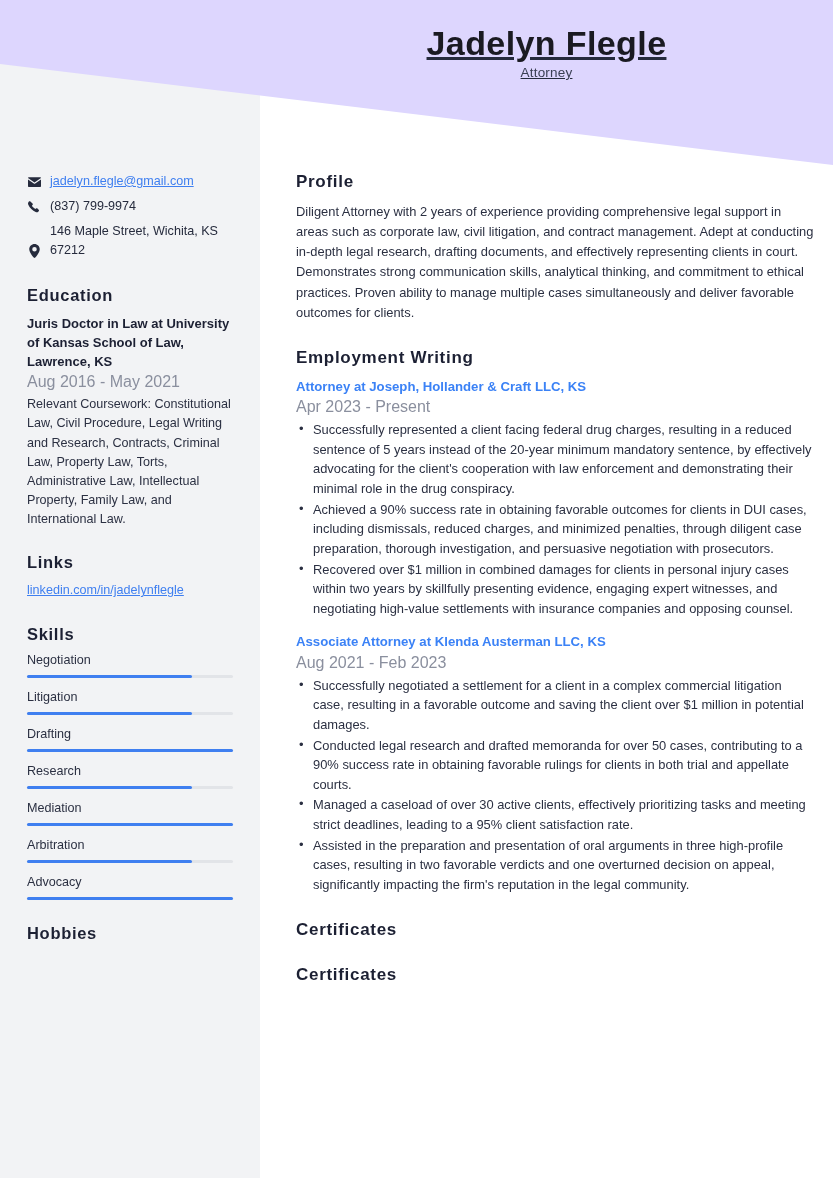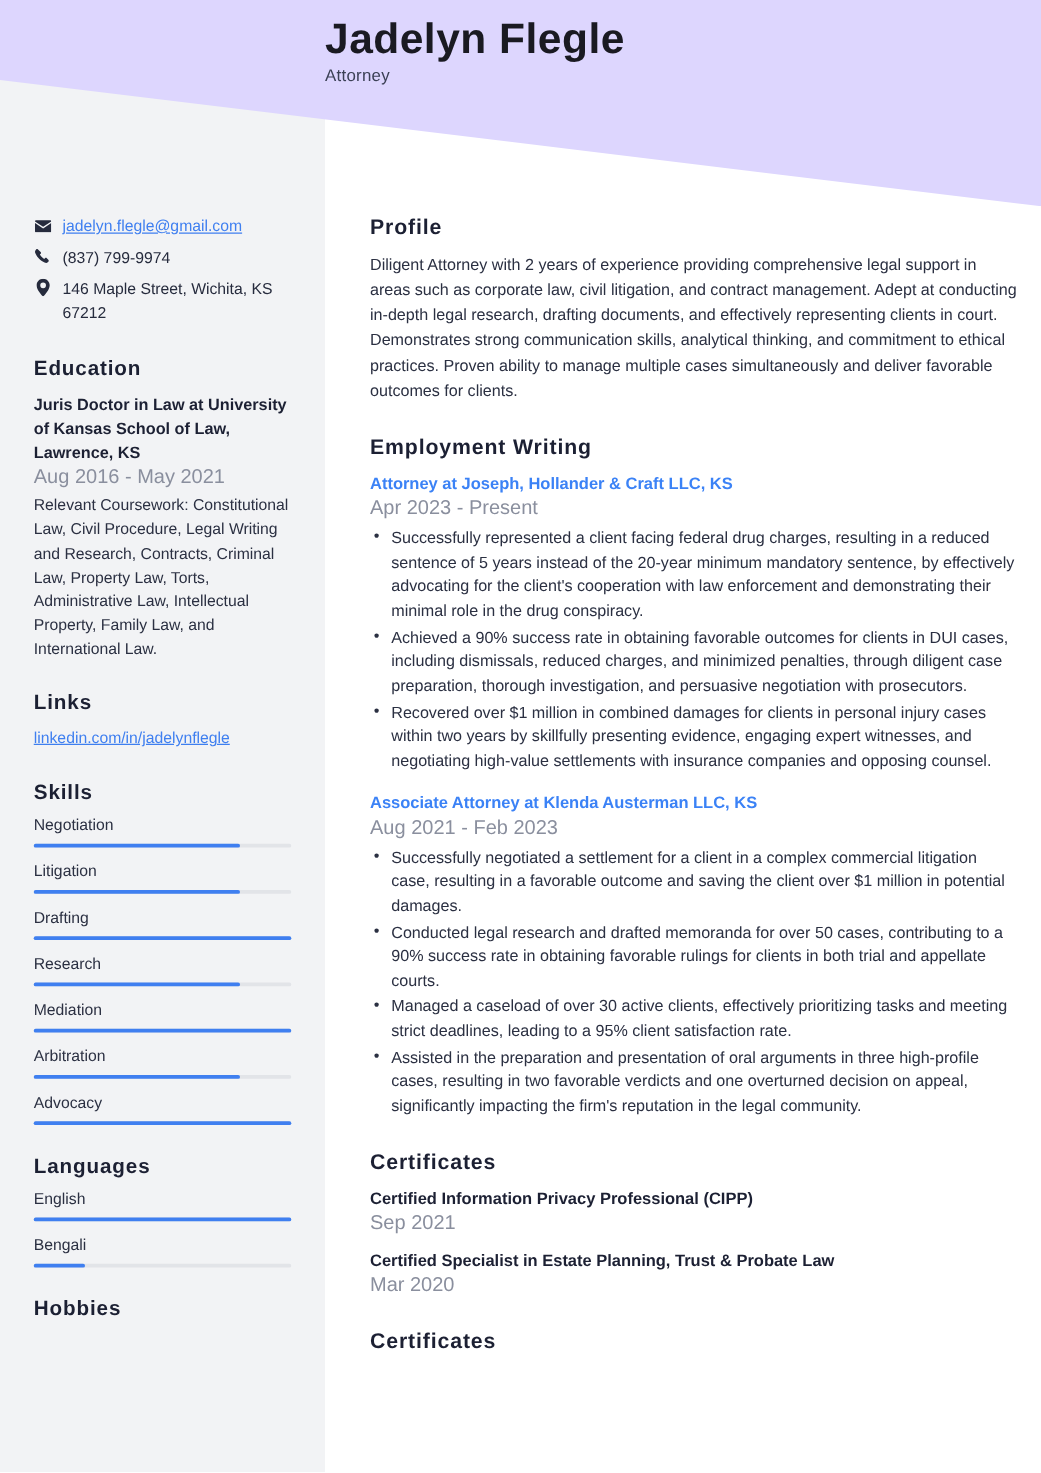--- a/index.html
+++ b/index.html
@@ -31,23 +31,25 @@
     position: absolute;
     left: 0; top: 0;
     width: 833px; height: 180px;
     background: #ddd6fe;
     clip-path: polygon(0 0, 833px 0, 833px 165px, 0 64px);
     z-index: 3;
   }
   .header-text {
     position: absolute;
     z-index: 4;
-    top: 12px;
+    top: 24px;
     left: 260px;
     width: 573px;
+    text-align: center;
+    text-decoration: underline;
   }
   .name {
     font-size: 34px;
     font-weight: 700;
     letter-spacing: .4px;
     color: #1a1a22;
     line-height: 1.12;
   }
   .job-title {
     font-size: 13.5px;
@@ -60,21 +62,21 @@
   .sidebar {
     position: absolute;
     z-index: 5;
     left: 0; top: 172px;
     width: 260px;
     padding: 0 27px 0 27px;
   }
   .contact-list { margin-bottom: 26px; }
   .contact-row {
     display: flex;
-    align-items: flex-start;
+    align-items: flex-end;
     gap: 9px;
     margin-bottom: 6px;
     font-size: 12.6px;
     line-height: 1.5;
     color: #262b3d;
   }
   .contact-row .ico {
     flex: 0 0 14px;
     width: 14px; height: 17px;
     display: flex; align-items: center; justify-content: center;
@@ -290,37 +292,20 @@
           </div>
           <div class="bar-row">
             <div class="bar-label">Advocacy</div>
             <div class="bar-track">
               <div class="bar-fill" style="width: 100%;"></div>
             </div>
           </div>
         </div>
     </div>
 
-    <div class="side-block">
-      <div class="side-h">Languages</div>
-      <div id="languages-container">
-          <div class="bar-row">
-            <div class="bar-label">English</div>
-            <div class="bar-track">
-              <div class="bar-fill" style="width: 100%;"></div>
-            </div>
-          </div>
-          <div class="bar-row">
-            <div class="bar-label">Bengali</div>
-            <div class="bar-track">
-              <div class="bar-fill" style="width: 20%;"></div>
-            </div>
-          </div>
-        </div>
-    </div>
 
     <div class="side-block">
       <div class="side-h">Hobbies</div>
     </div>
 
   </div>
 
   <div class="main">
 
     <div class="main-block">
@@ -348,30 +333,20 @@
               <li>Conducted legal research and drafted memoranda for over 50 cases, contributing to a 90% success rate in obtaining favorable rulings for clients in both trial and appellate courts.</li>
               <li>Managed a caseload of over 30 active clients, effectively prioritizing tasks and meeting strict deadlines, leading to a 95% client satisfaction rate.</li>
               <li>Assisted in the preparation and presentation of oral arguments in three high-profile cases, resulting in two favorable verdicts and one overturned decision on appeal, significantly impacting the firm's reputation in the legal community.</li>
             </ul>
           </div>
         </div>
     </div>
 
     <div class="main-block">
       <div class="main-h">Certificates</div>
-      <div id="certs-container">
-          <div class="cert">
-            <div class="cert-title">Certified Information Privacy Professional (CIPP)</div>
-            <div class="meta-date">Sep 2021</div>
-          </div>
-          <div class="cert">
-            <div class="cert-title">Certified Specialist in Estate Planning, Trust &amp; Probate Law</div>
-            <div class="meta-date">Mar 2020</div>
-          </div>
-        </div>
     </div>
 
     <div class="main-block">
       <div class="main-h">Certificates</div>
     </div>
 
   </div>
 
 </div>
 

